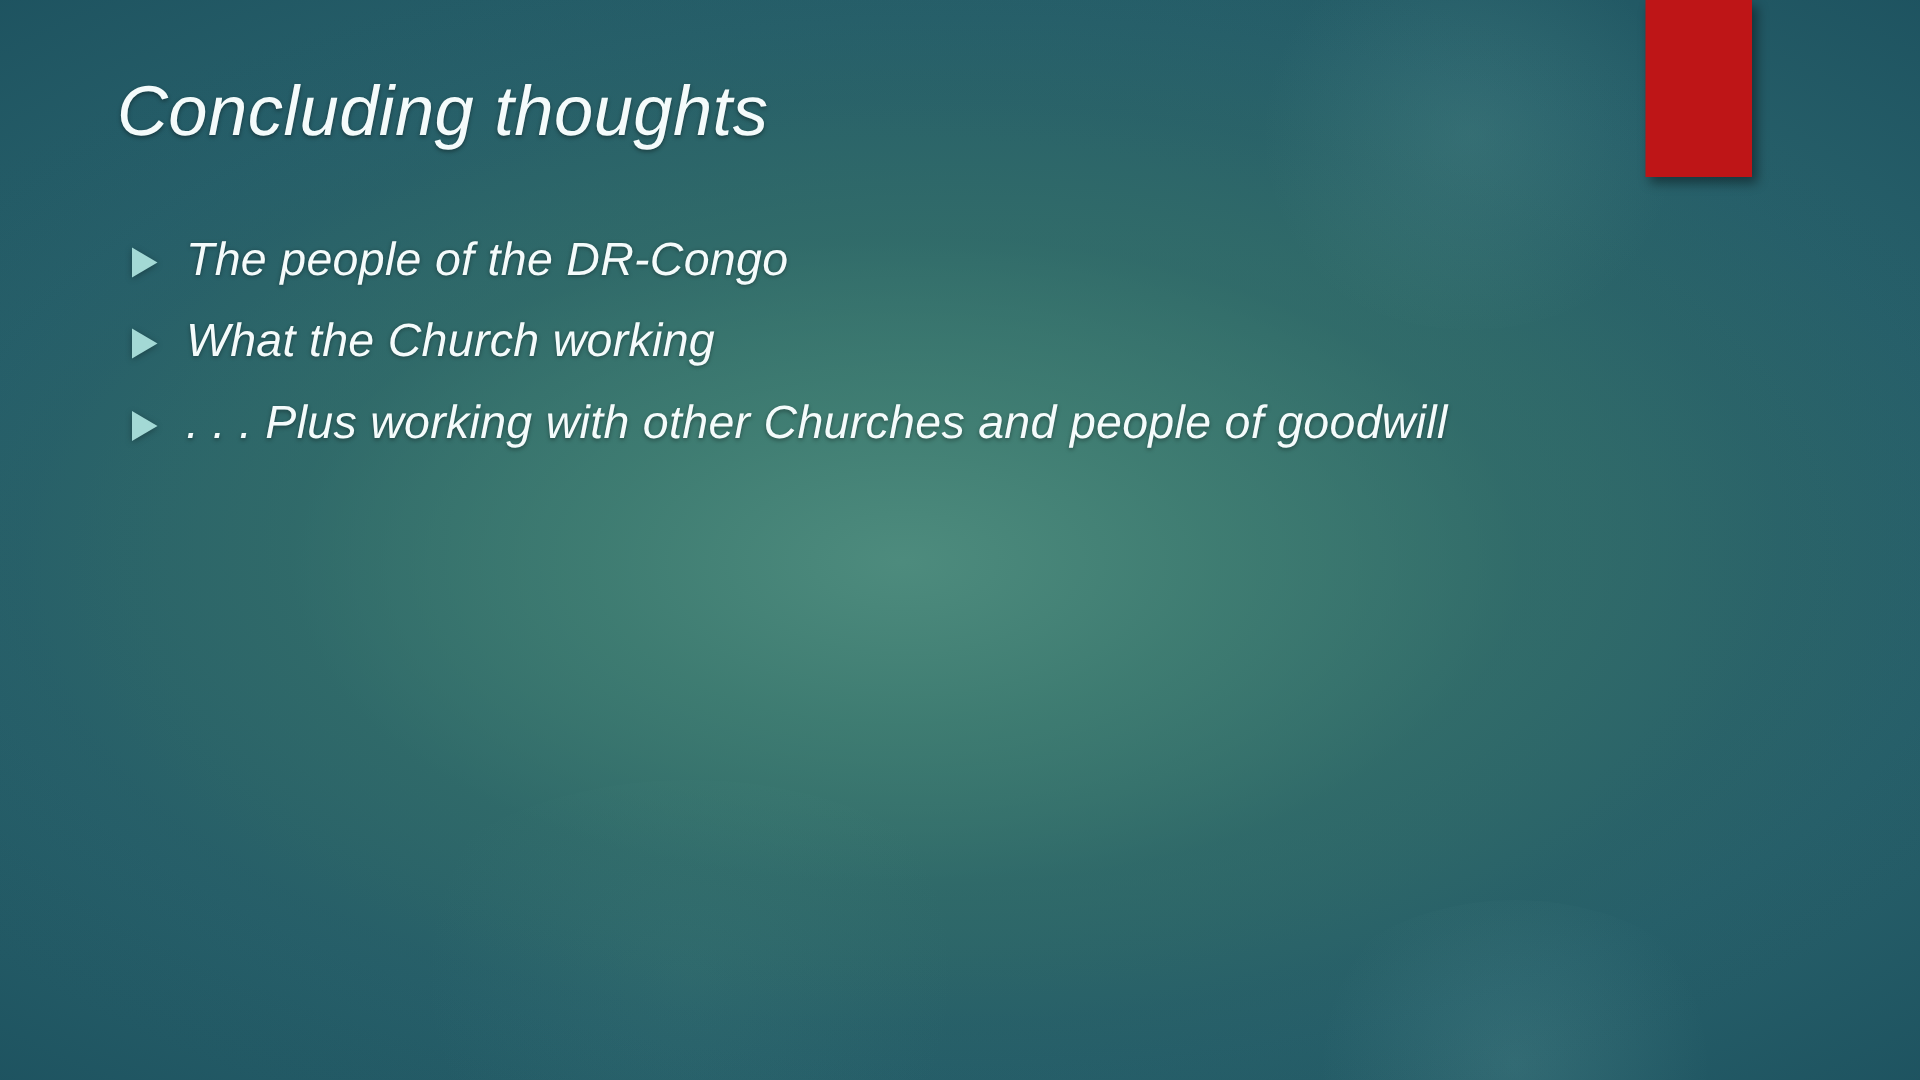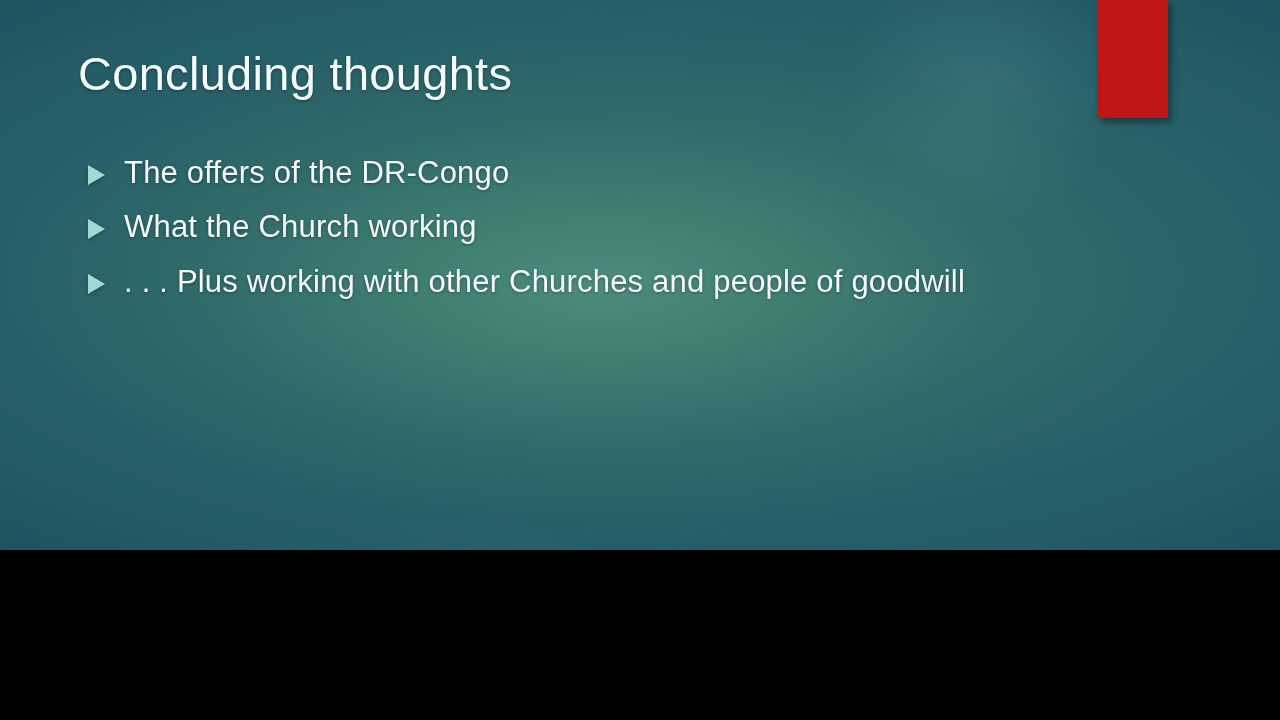--- a/index.html
+++ b/index.html
@@ -4,39 +4,40 @@
 <title>Concluding thoughts</title>
 <style>
   html, body {
     margin: 0;
     padding: 0;
     background: #000;
   }
   #slide {
     position: relative;
     width: 1280px;
-    height: 550px;
+    height: 720px;
     overflow: hidden;
     font-family: "Liberation Sans", "DejaVu Sans", sans-serif;
     
     background-color: #1a5460;
     background-image:
       radial-gradient(ellipse 62% 58% at 47% 52%,
         rgba(78,140,126,0.95) 0%,
         rgba(64,126,115,0.80) 26%,
         rgba(47,104,103,0.45) 52%,
         rgba(30,78,90,0.12) 74%,
         rgba(22,66,82,0.00) 100%),
       radial-gradient(ellipse 120% 110% at 50% 50%,
         #3f7c70 0%,
         #34706c 22%,
         #27606a 44%,
         #1b4f5d 68%,
         #133f4f 88%,
         #113b4b 100%);
+    font-style: italic;
   }
   
   #slide .bloom {
     position: absolute;
     border-radius: 50%;
     pointer-events: none;
   }
   #slide .bloom-a {
     left: 830px; top: -40px;
     width: 300px; height: 260px;
@@ -135,21 +136,21 @@
   <div id="accent-bar"></div>
 
   <div id="title">Concluding thoughts</div>
 
   <div id="body">
 
 
     <ul class="bullets">
       <li>
         <span class="bullet-marker"></span>
-        <span>The offers of the DR-Congo</span>
+        <span>The people of the DR-Congo</span>
       </li>
       <li>
         <span class="bullet-marker"></span>
         <span>What the Church working</span>
       </li>
       <li style="max-width: 880px;">
         <span class="bullet-marker"></span>
         <span>. . . Plus working with other Churches and people of goodwill</span>
       </li>
     </ul>

